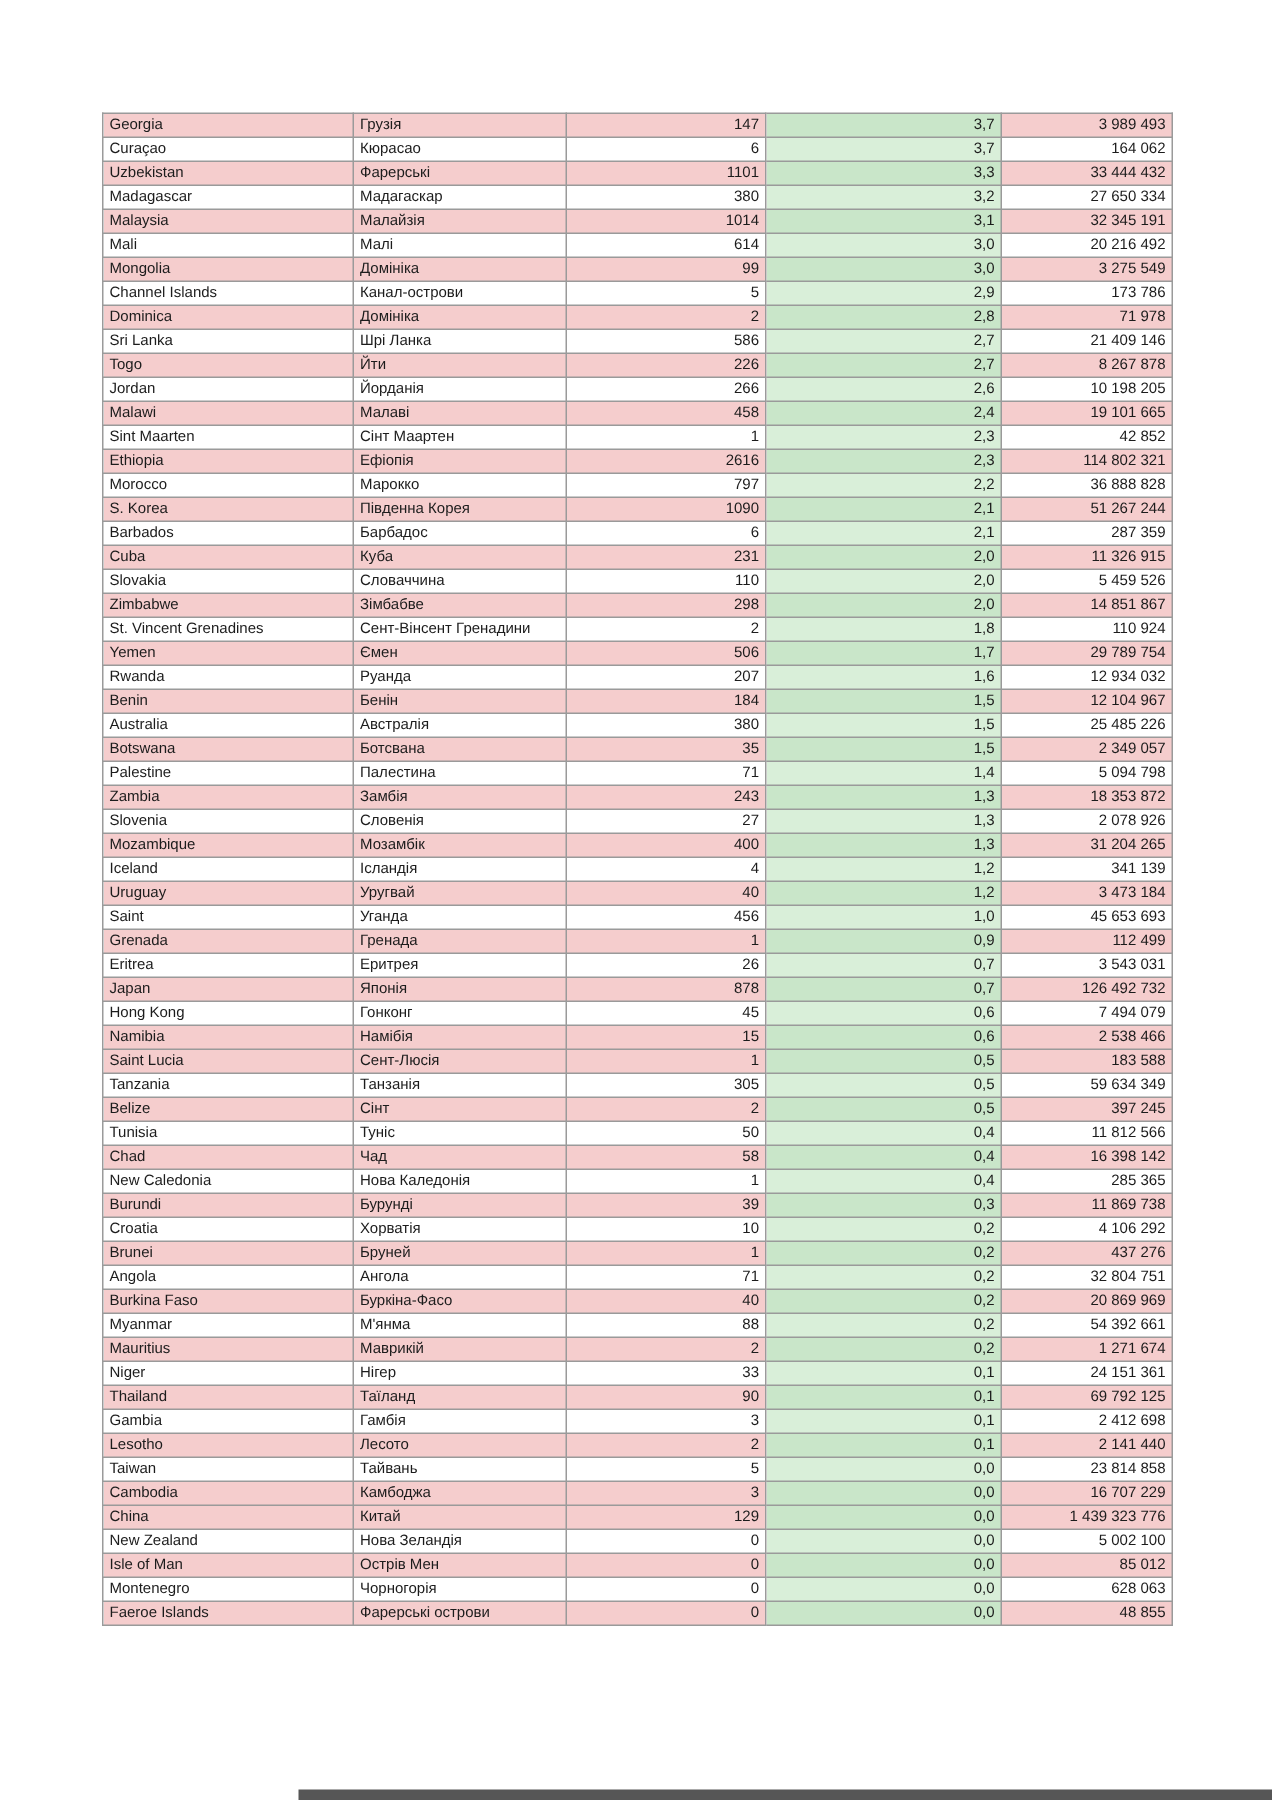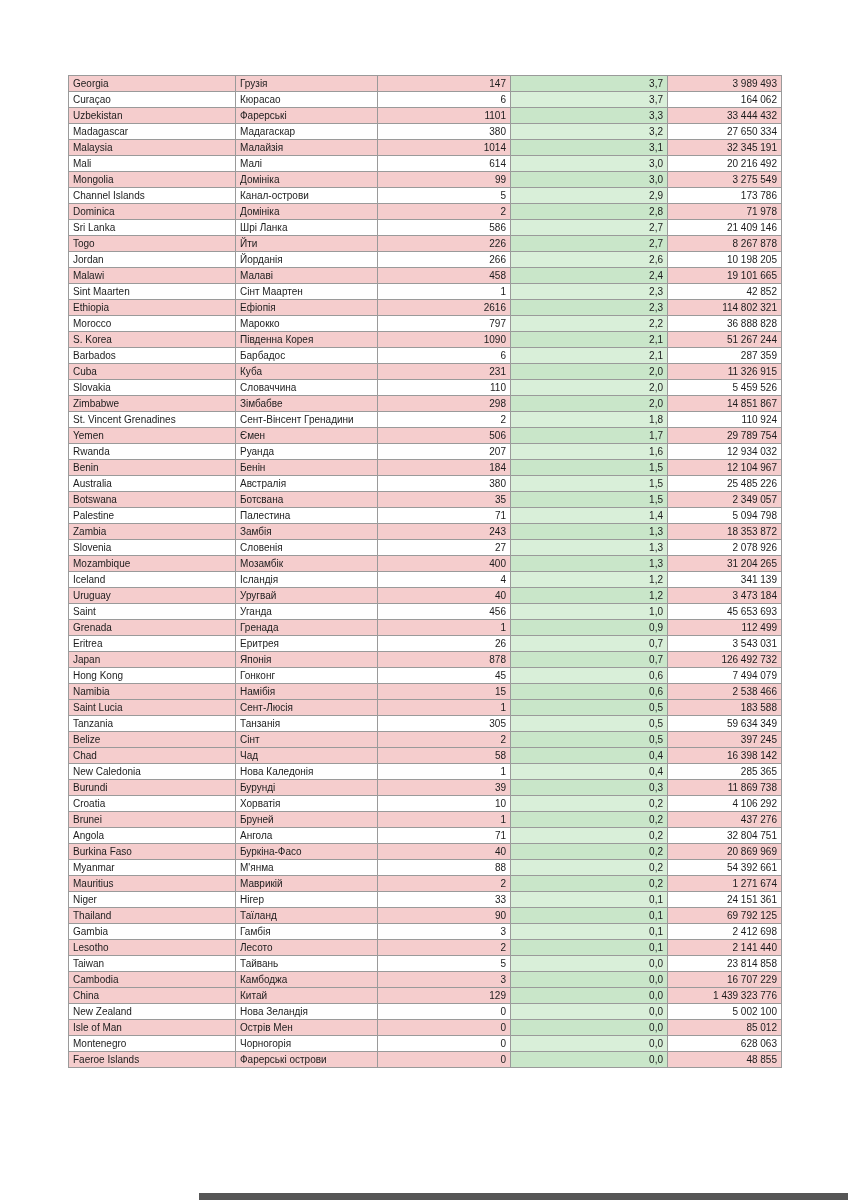--- a/index.html
+++ b/index.html
@@ -336,20 +336,27 @@
             <td class="c-rt">0,5</td>
             <td class="c-pop">59 634 349</td>
           </tr>
           <tr class="odd">
             <td class="c-en">Belize</td>
             <td class="c-uk">Сінт</td>
             <td class="c-n">2</td>
             <td class="c-rt">0,5</td>
             <td class="c-pop">397 245</td>
           </tr>
+          <tr class="even">
+            <td class="c-en">Tunisia</td>
+            <td class="c-uk">Туніс</td>
+            <td class="c-n">50</td>
+            <td class="c-rt">0,4</td>
+            <td class="c-pop">11 812 566</td>
+          </tr>
           <tr class="odd">
             <td class="c-en">Chad</td>
             <td class="c-uk">Чад</td>
             <td class="c-n">58</td>
             <td class="c-rt">0,4</td>
             <td class="c-pop">16 398 142</td>
           </tr>
           <tr class="even">
             <td class="c-en">New Caledonia</td>
             <td class="c-uk">Нова Каледонія</td>

